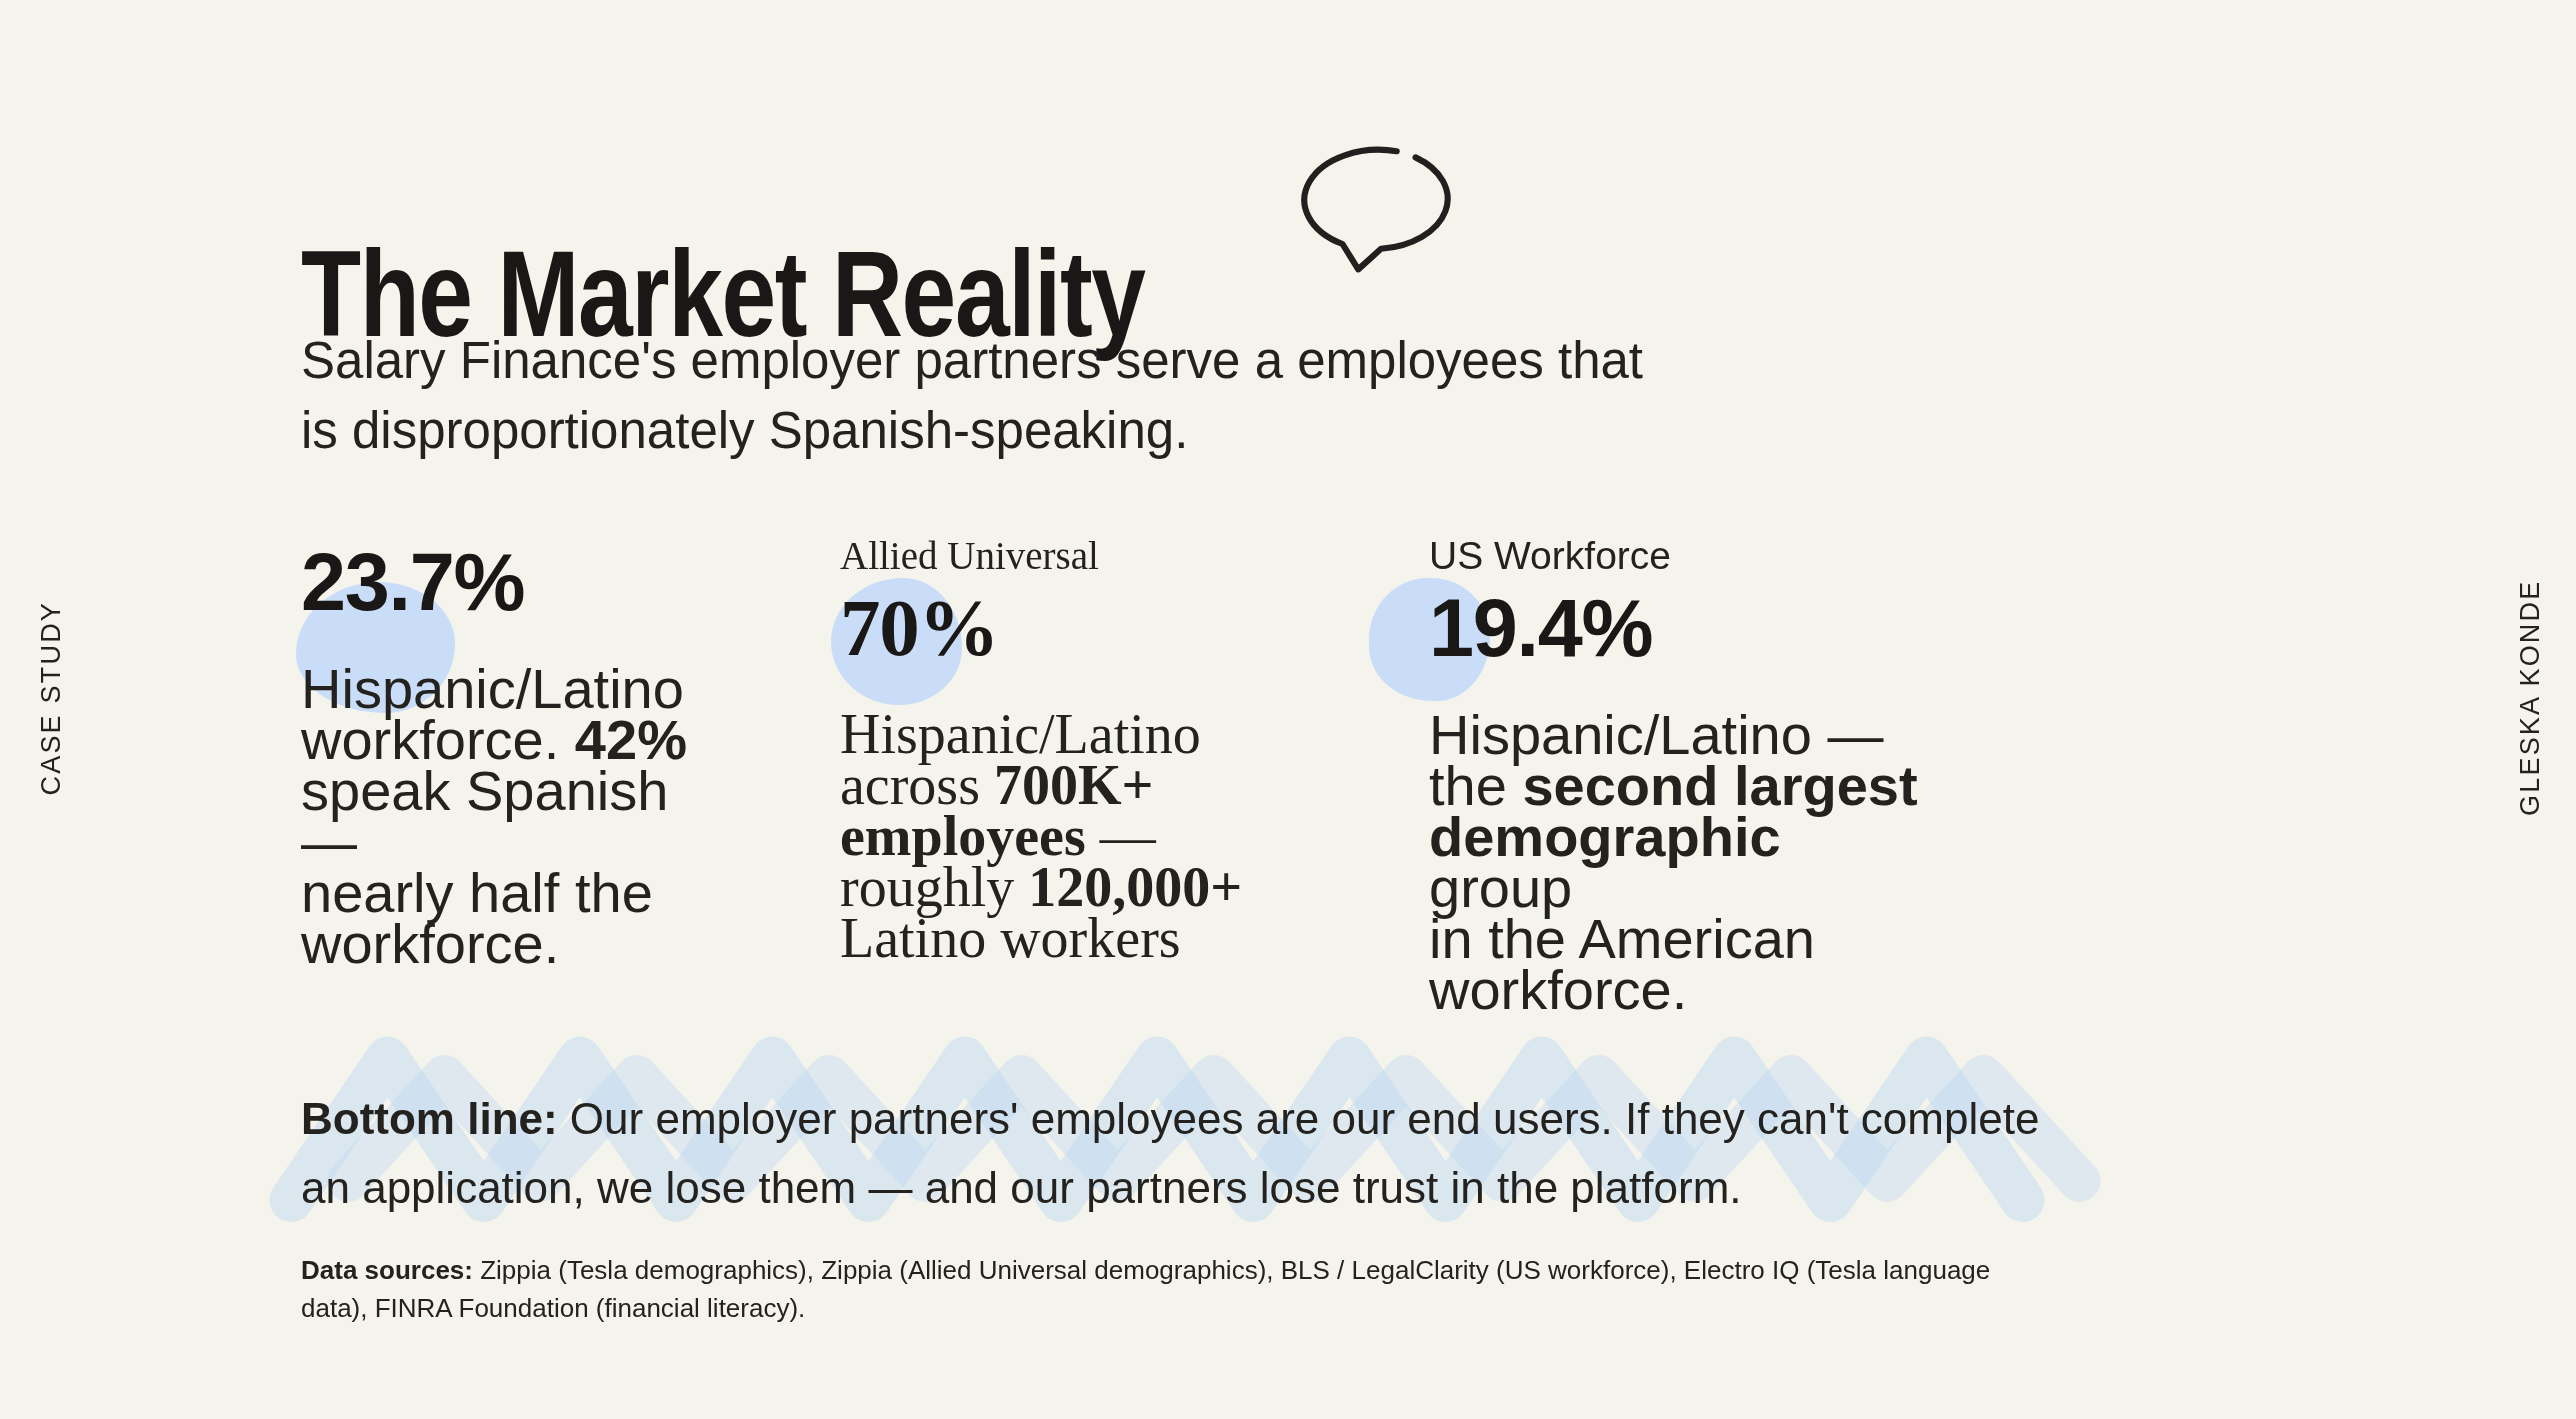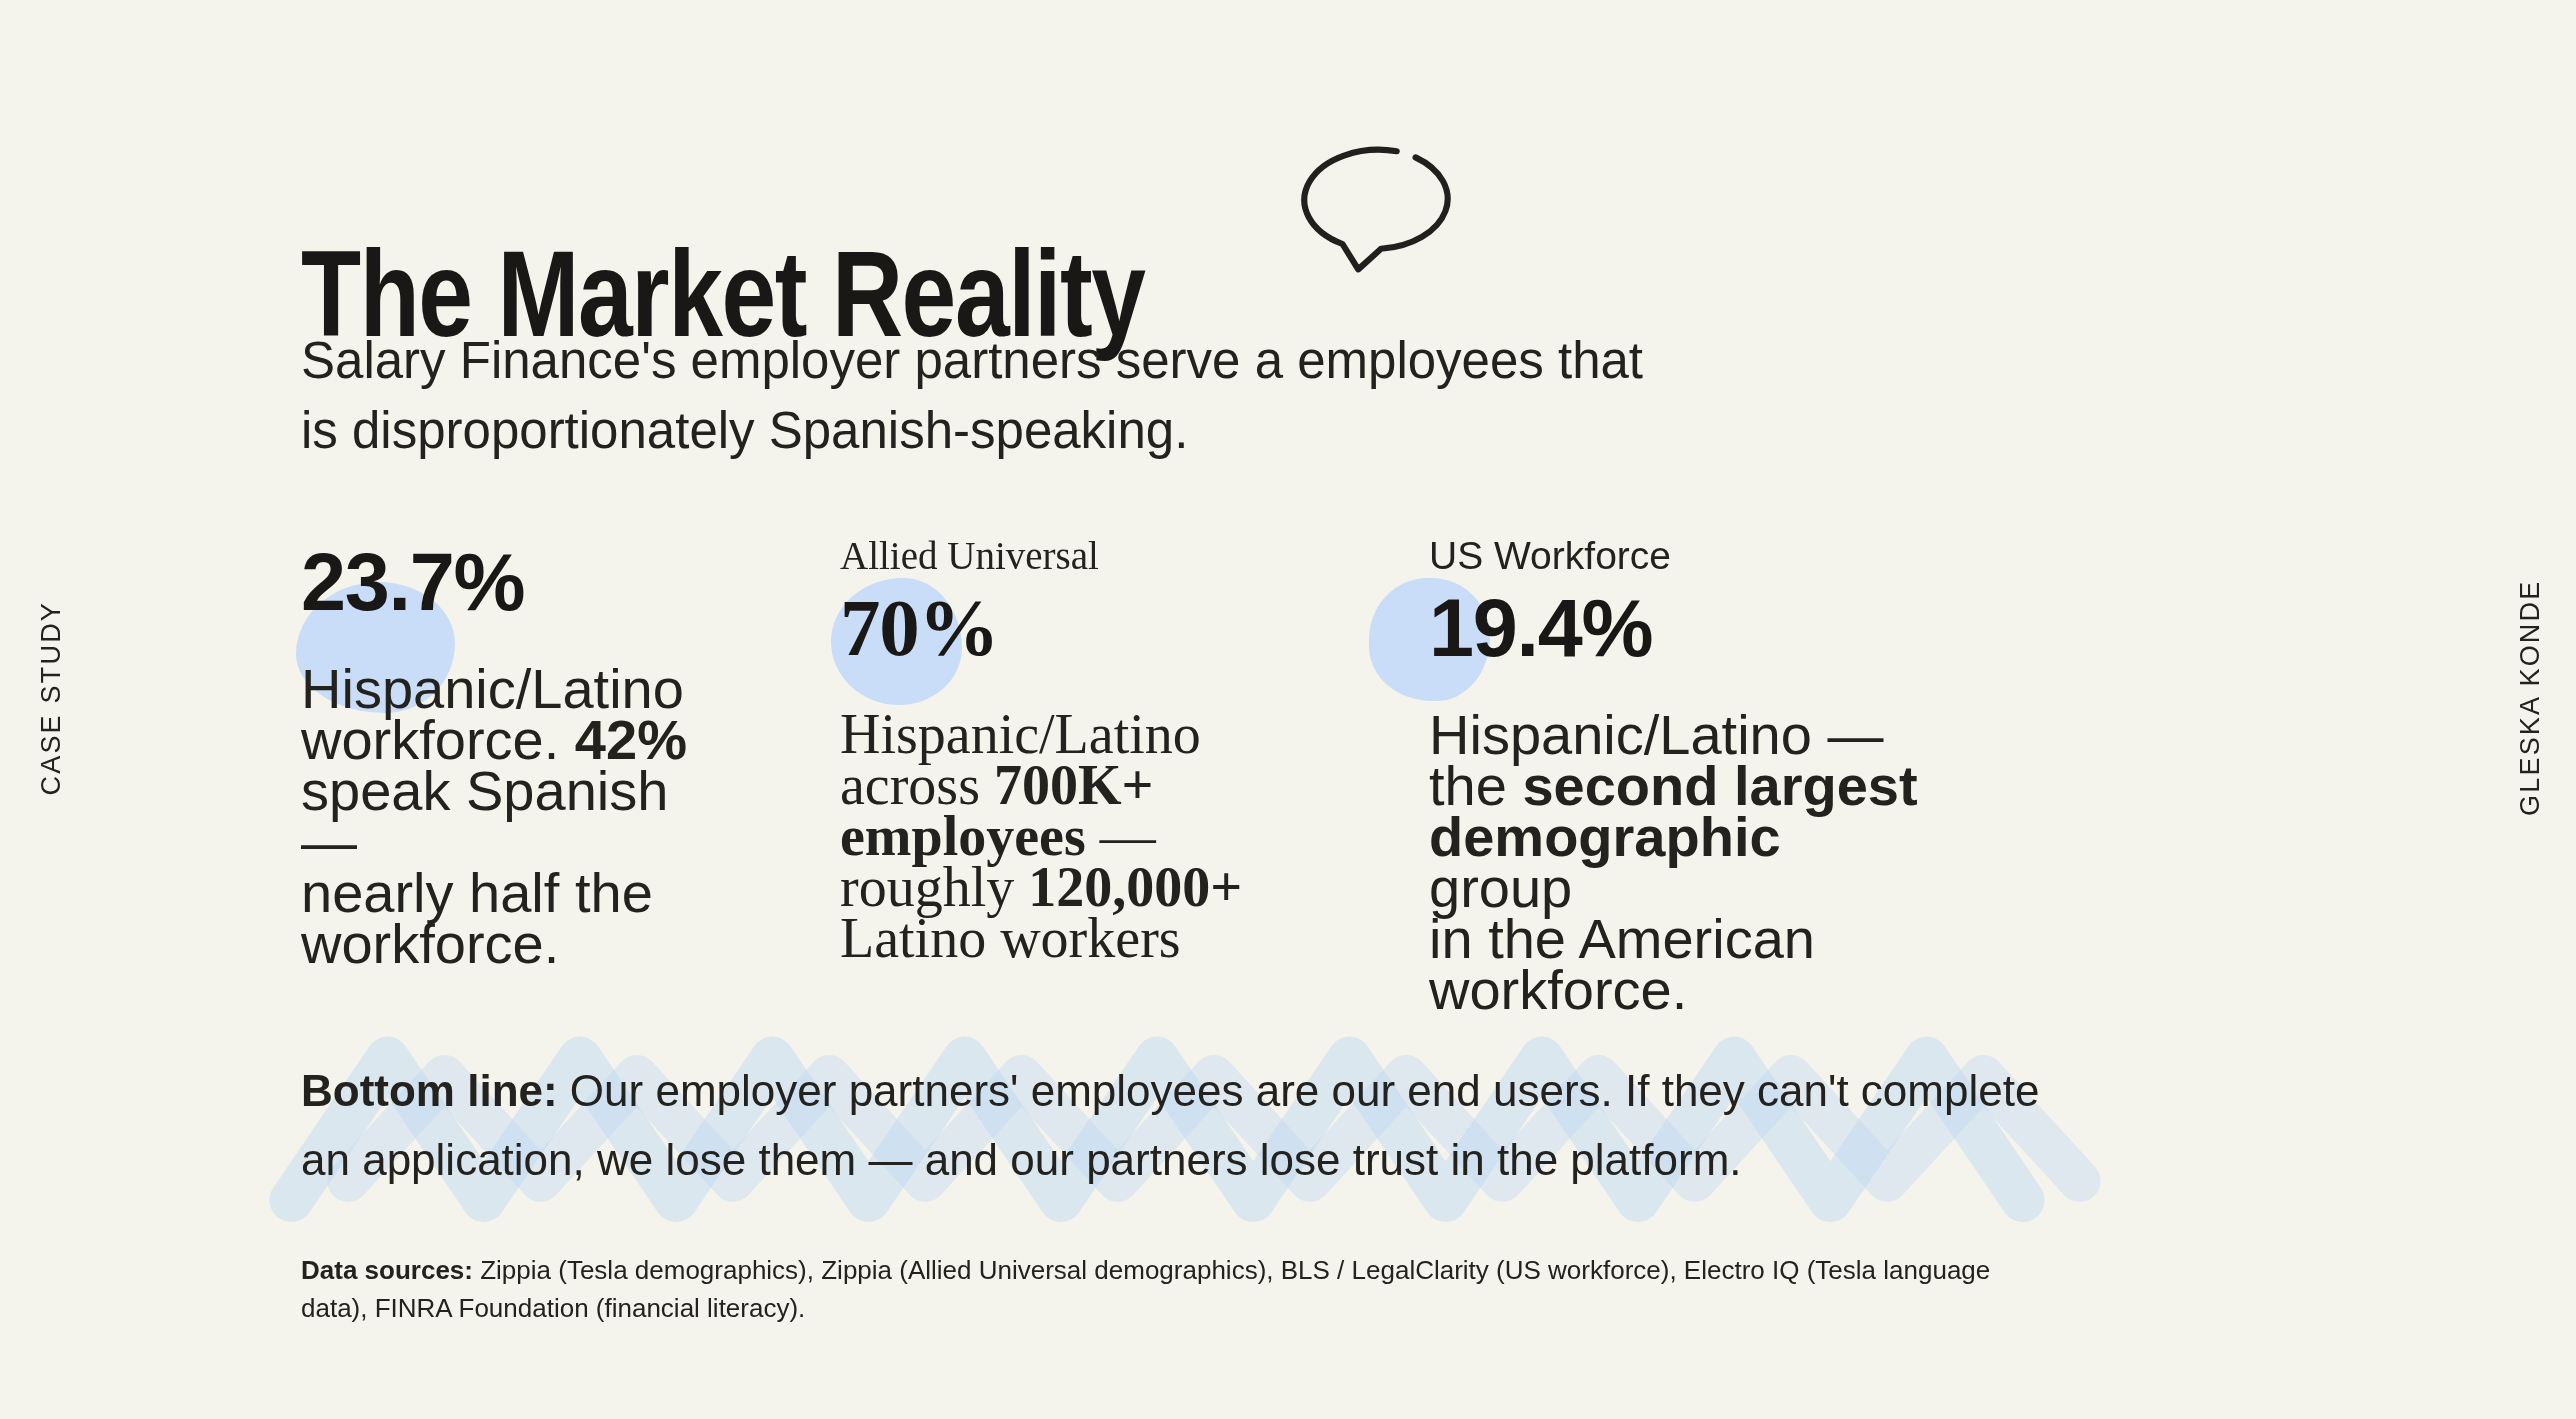--- a/index.html
+++ b/index.html
@@ -28,21 +28,21 @@
   .stat-col{position:absolute;top:533px;z-index:1;}
   #stat-col-1{left:301px;width:421px;}
   #stat-col-2{left:840px;width:438px;font-family:Liberation Serif, serif;}
   #stat-col-3{left:1429px;width:491px;}
   .stat-label{font-size:39px;line-height:46px;color:#23221f;}
   .stat-value{font-size:81px;line-height:81px;margin-top:9px;font-weight:700;letter-spacing:-1.3px;color:#191816;}
   .stat-desc{margin-top:40px;font-size:56px;line-height:51px;color:#23221f;}
 
   
   #squiggle{position:absolute;left:263px;top:1034px;z-index:0;}
-  #bottom-line{position:absolute;left:301px;top:1056px;width:1928px;font-size:44px;line-height:69px;
+  #bottom-line{position:absolute;left:301px;top:1084px;width:1928px;font-size:44px;line-height:69px;
                color:#23221f;z-index:1;}
   #data-sources{position:absolute;left:301px;top:1251px;width:1884px;font-size:26px;line-height:38px;
                 color:#23221f;z-index:1;}
 </style>
 </head>
 <body>
 
 <div id="canvas">
 
   <div id="vlabel-left" class="vlabel">CASE STUDY</div>

